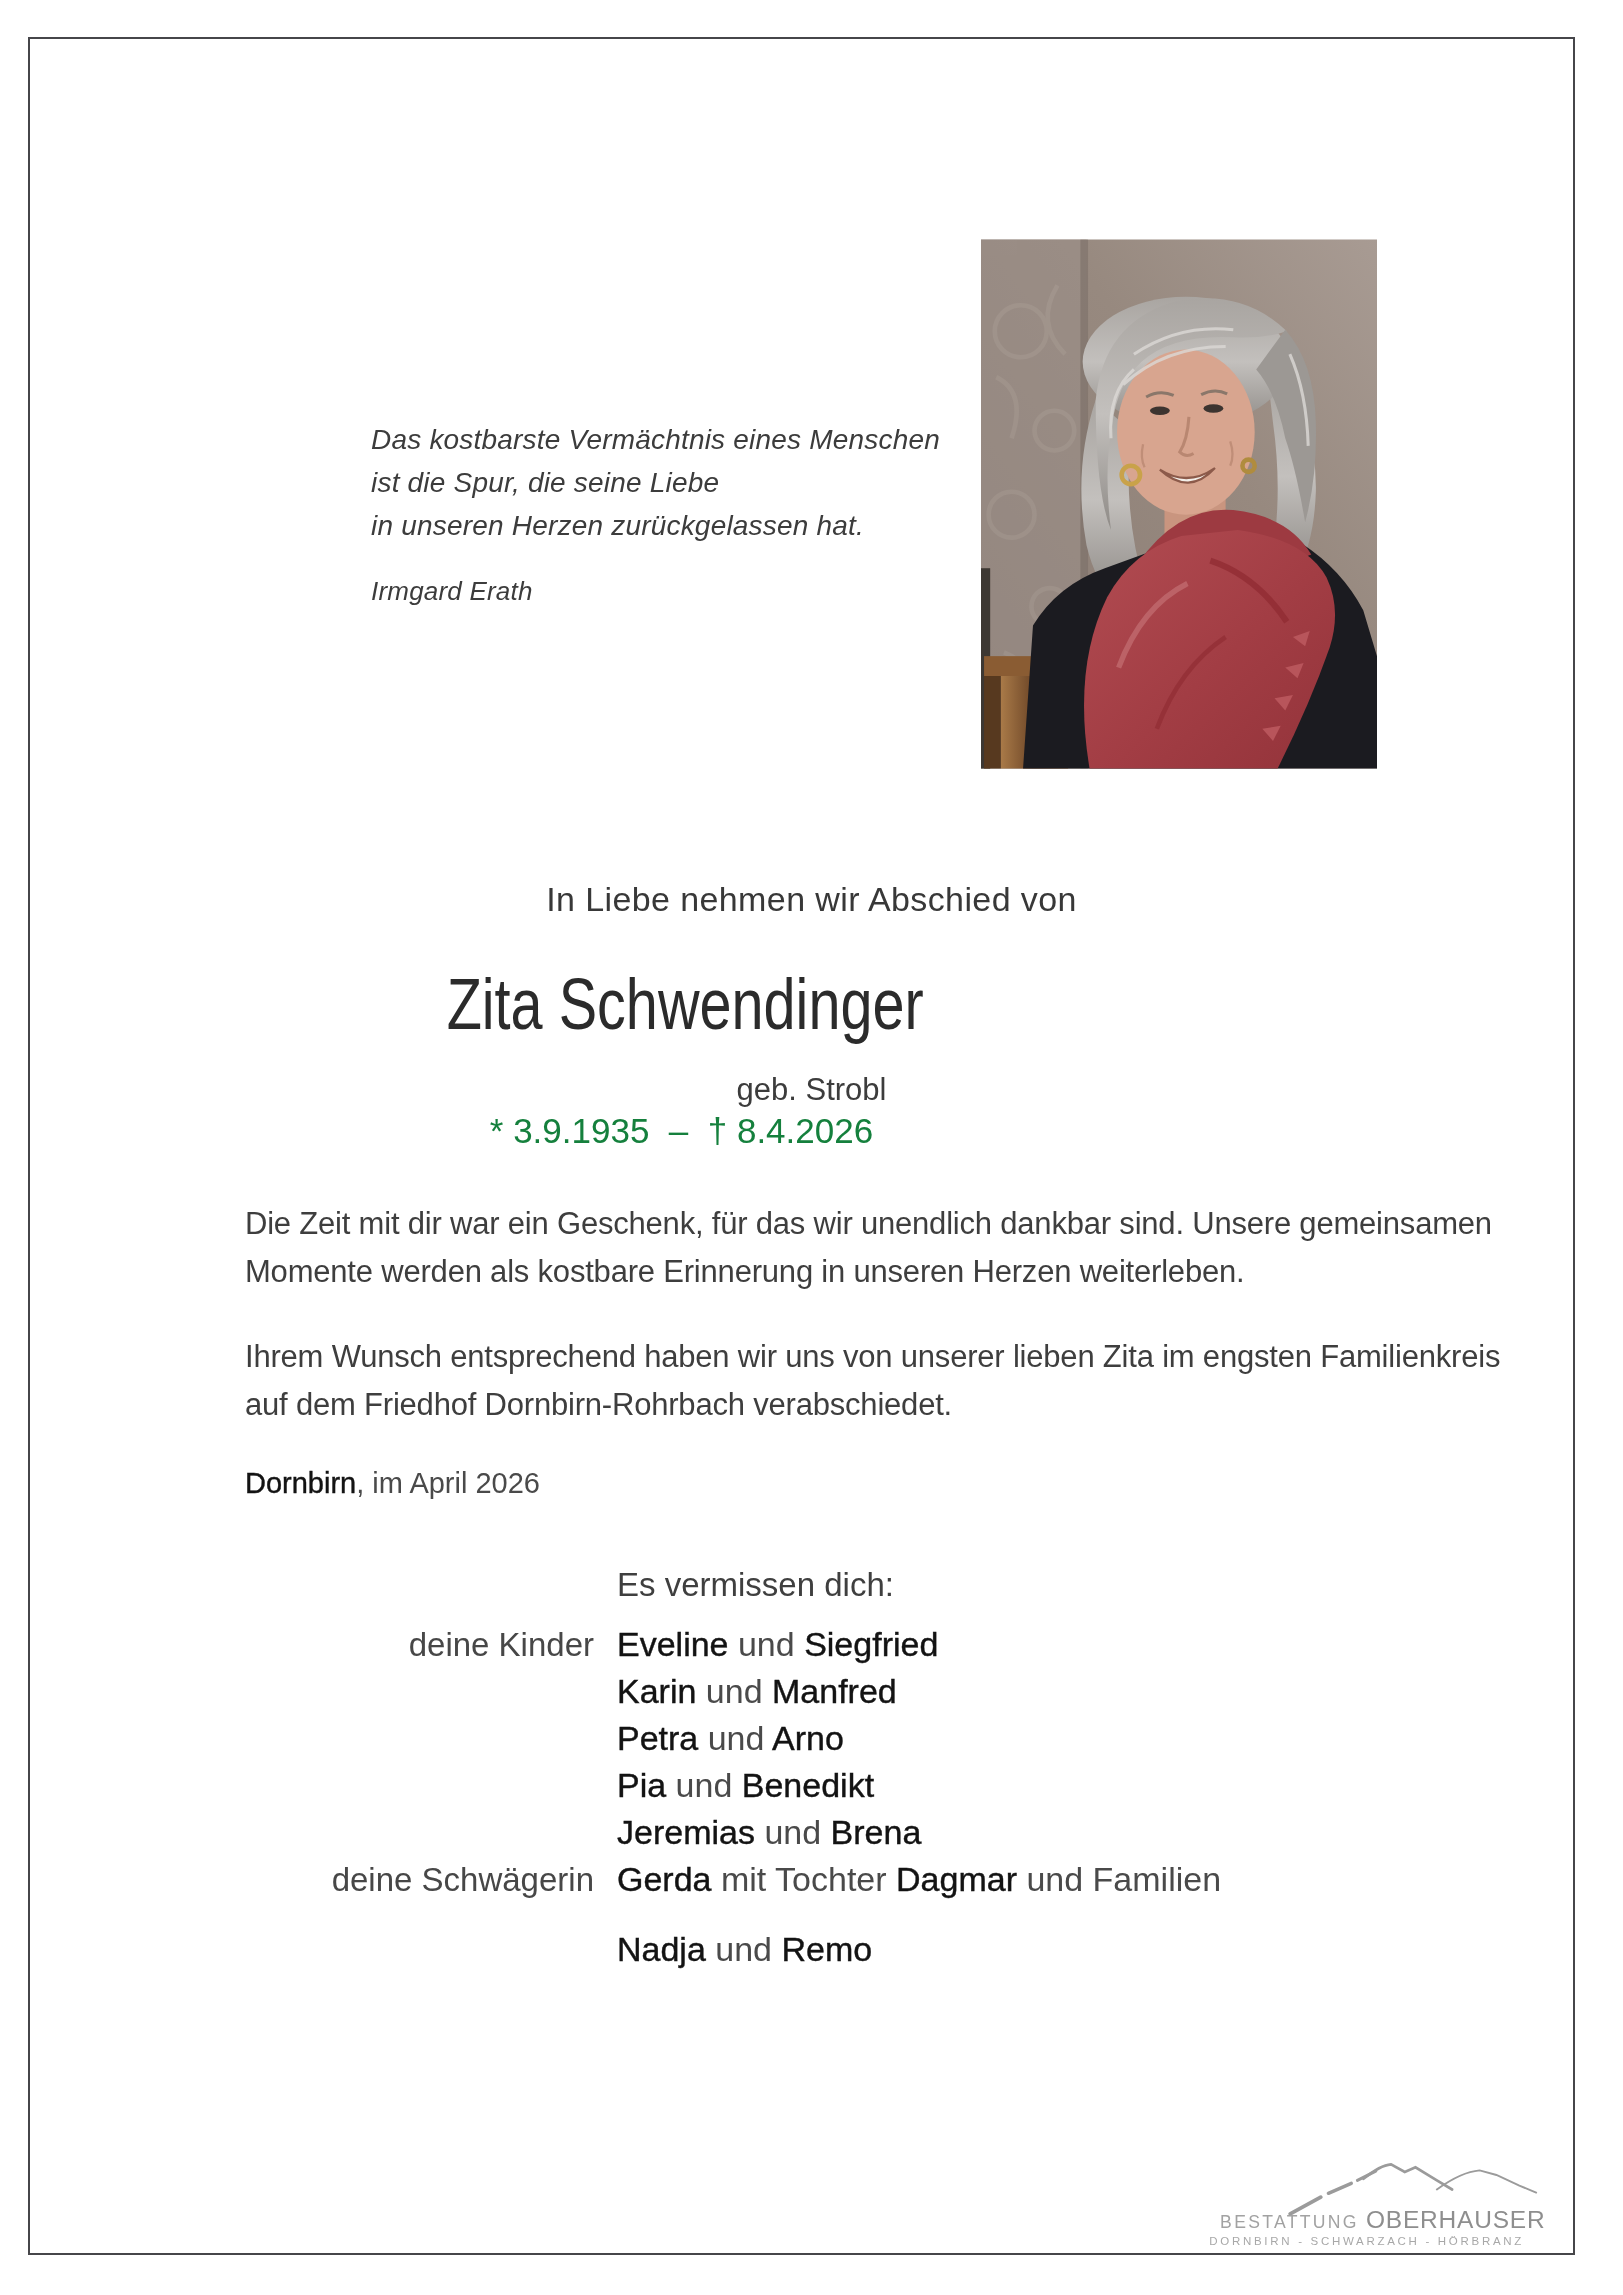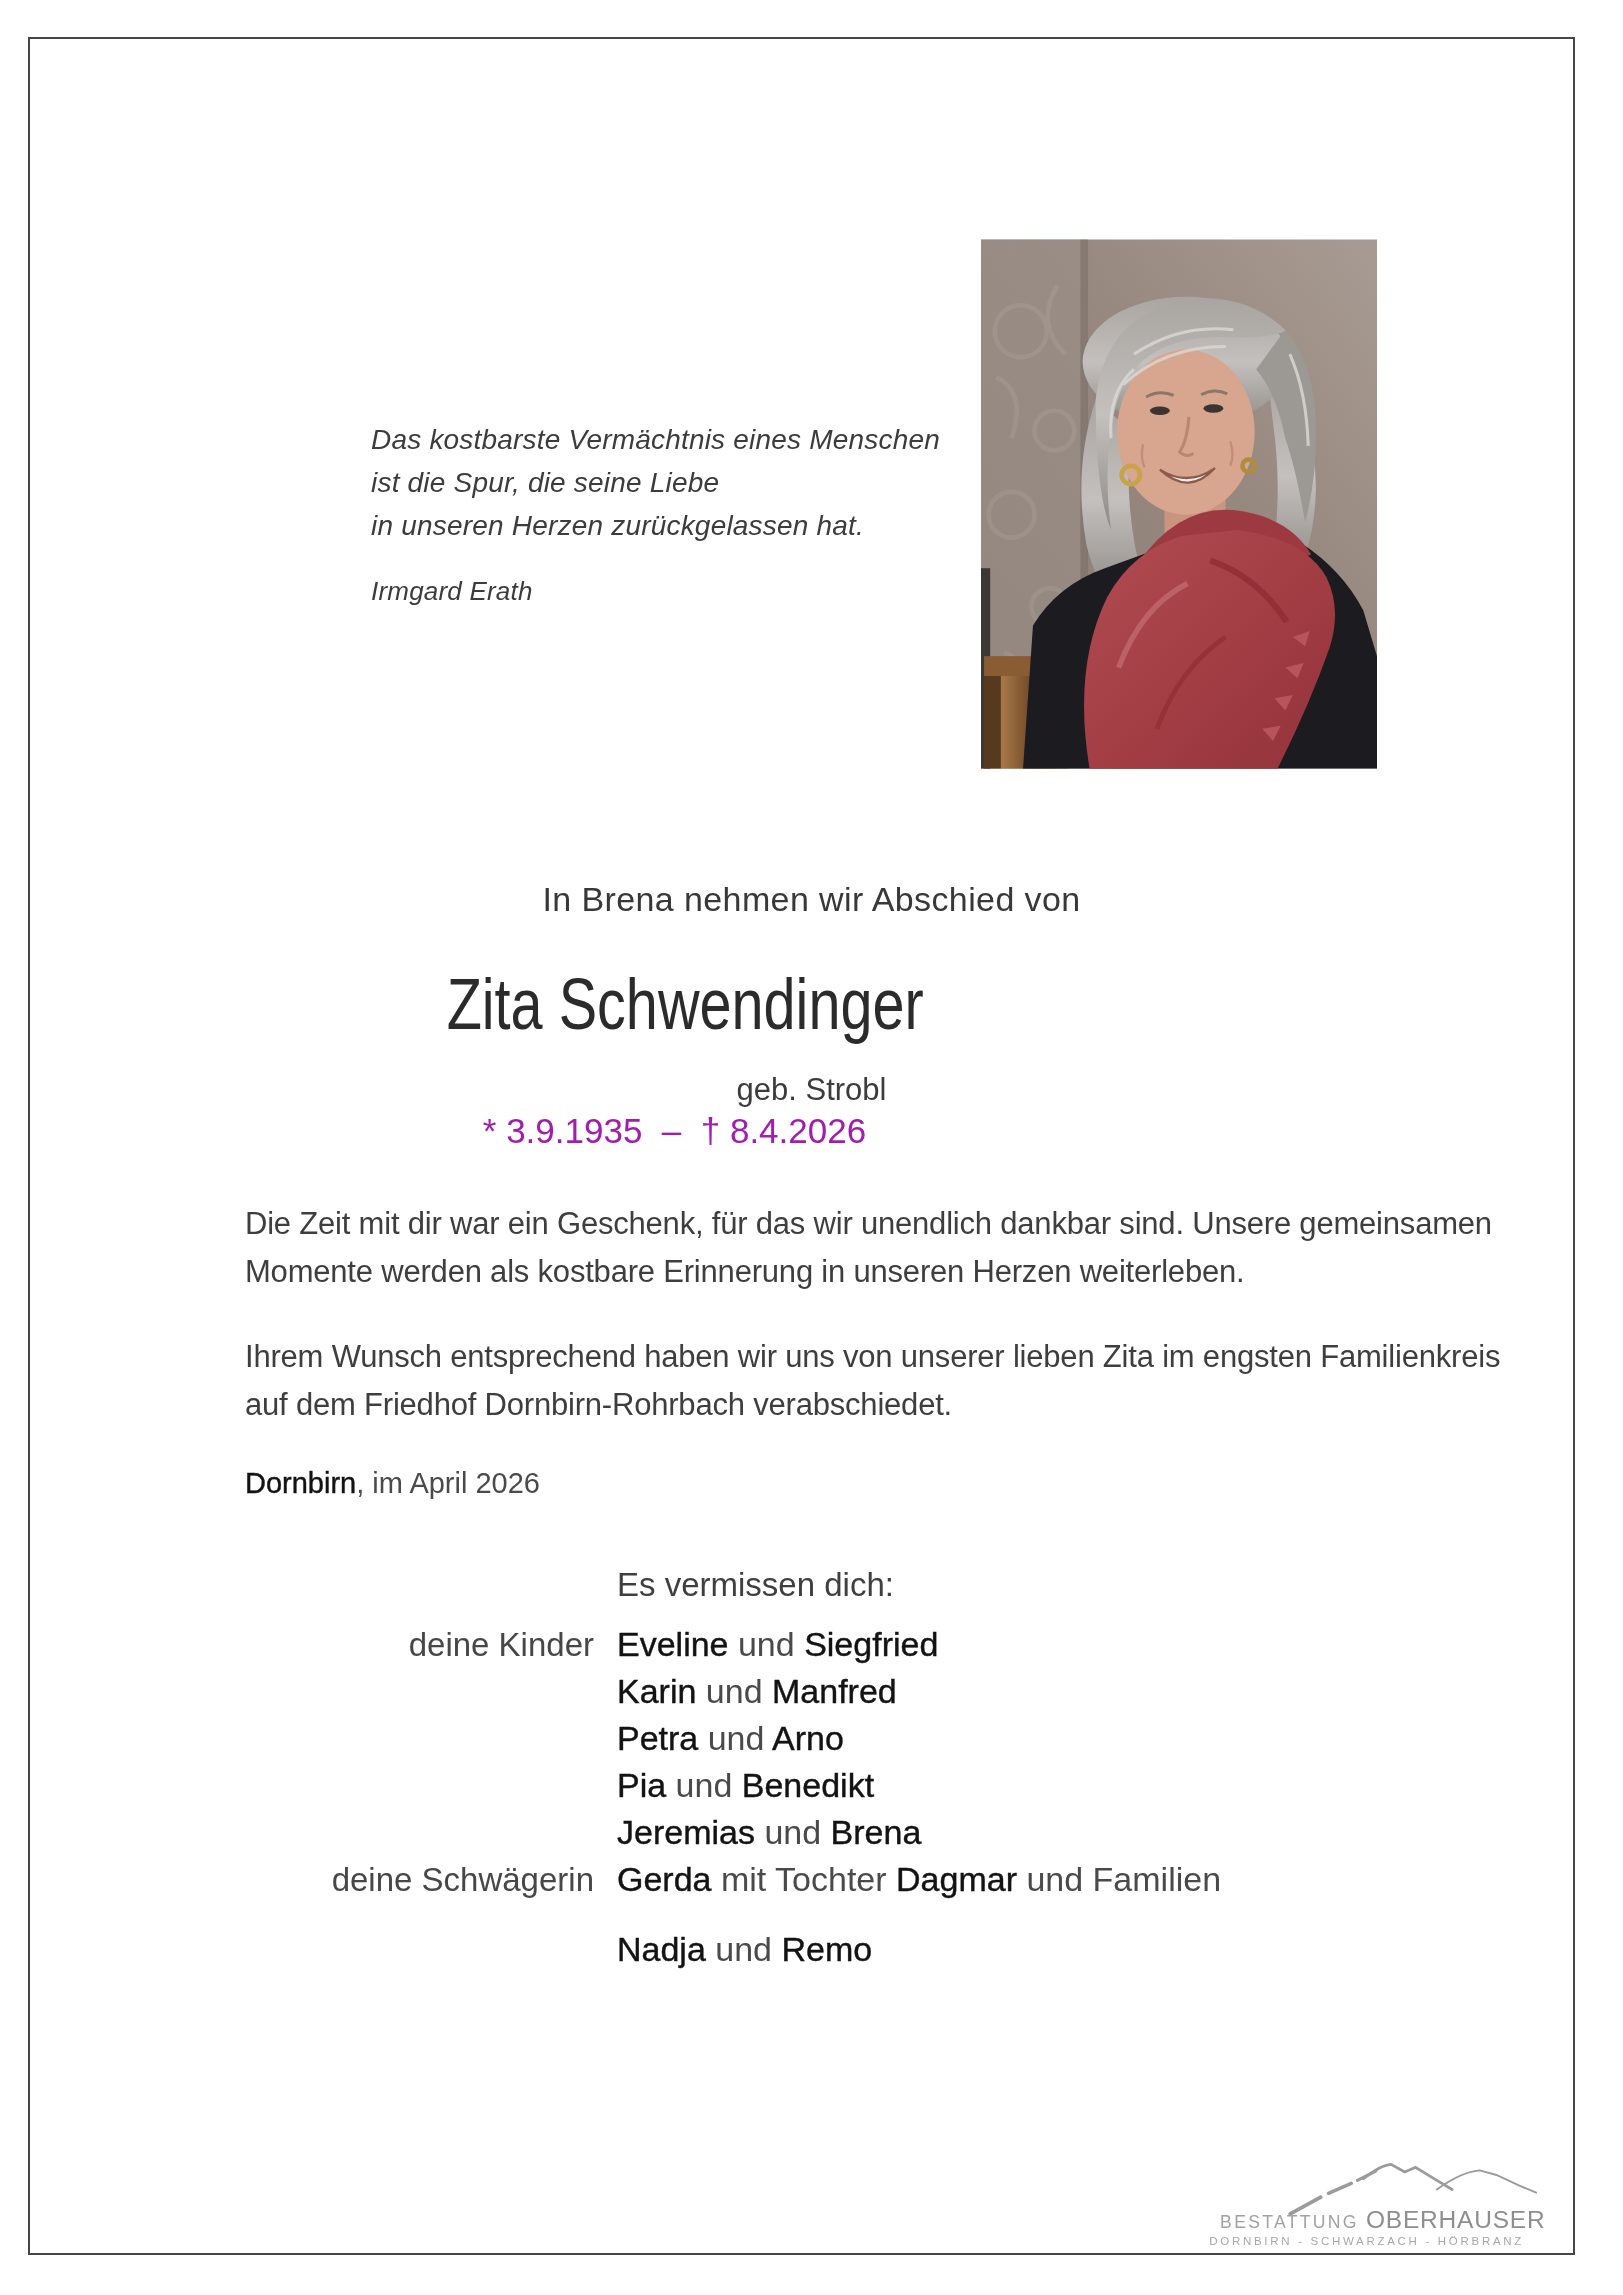--- a/index.html
+++ b/index.html
@@ -32,22 +32,22 @@
   .name-wrap{position:absolute; left:0; top:963px; width:1370px; text-align:center;}
   .name{
     display:inline-block; font-size:72px; color:#2b2b2b; letter-spacing:0px;
     transform:scaleX(0.8); transform-origin:50% 50%; white-space:nowrap;
   }
   .birthname{
     position:absolute; left:0; top:1072px; width:1623px; text-align:center;
     font-size:31px; color:#3c3c3c;
   }
   .dates{
-    position:absolute; left:9px; top:1111px; width:1331px; text-align:center;
-    font-size:35px; color:#a21caf; white-space:pre;
+    position:absolute; left:16px; top:1111px; width:1331px; text-align:center;
+    font-size:35px; color:#15803d; white-space:pre;
   }
 
   .para{position:absolute; left:245px; width:1336px; font-size:31px;
     line-height:48px; color:#3e3e3e; letter-spacing:-0.2px;}
   .para1{top:1200px;}
   .para2{top:1333px;}
 
   .dateline{position:absolute; left:245px; top:1467px; font-size:29px; color:#464646;}
   .strong{color:#131313; -webkit-text-stroke:0.4px #131313;}
   .light{color:#4a4a4a;}
@@ -171,21 +171,21 @@
         <path d="M404,150 Q426,200 428,270"></path>
       </g>
     </g>
 
     <g fill="none" stroke="#c9a24a" stroke-width="6">
       <circle cx="196" cy="308" r="12"></circle>
       <circle cx="350" cy="296" r="8" stroke="#b08c3e"></circle>
     </g>
   </svg>
 
-  <div class="intro">In Brena nehmen wir Abschied von</div>
+  <div class="intro">In Liebe nehmen wir Abschied von</div>
 
   <div class="name-wrap">
     <span class="name">Zita Schwendinger</span>
   </div>
   <div class="birthname">geb. Strobl</div>
   <div class="dates">* 3.9.1935  –  † 8.4.2026</div>
 
   <div class="para para1 preline">Die Zeit mit dir war ein Geschenk, für das wir unendlich dankbar sind. Unsere gemeinsamen
 Momente werden als kostbare Erinnerung in unseren Herzen weiterleben.</div>
   <div class="para para2 preline">Ihrem Wunsch entsprechend haben wir uns von unserer lieben Zita im engsten Familienkreis

